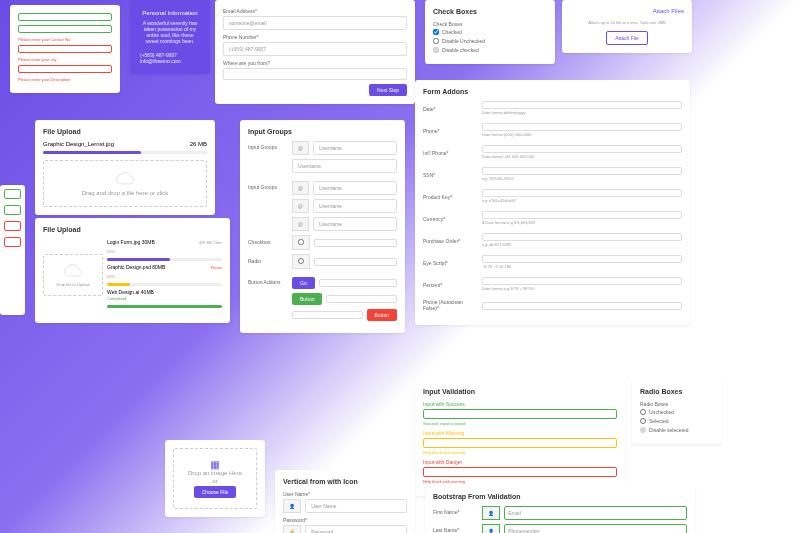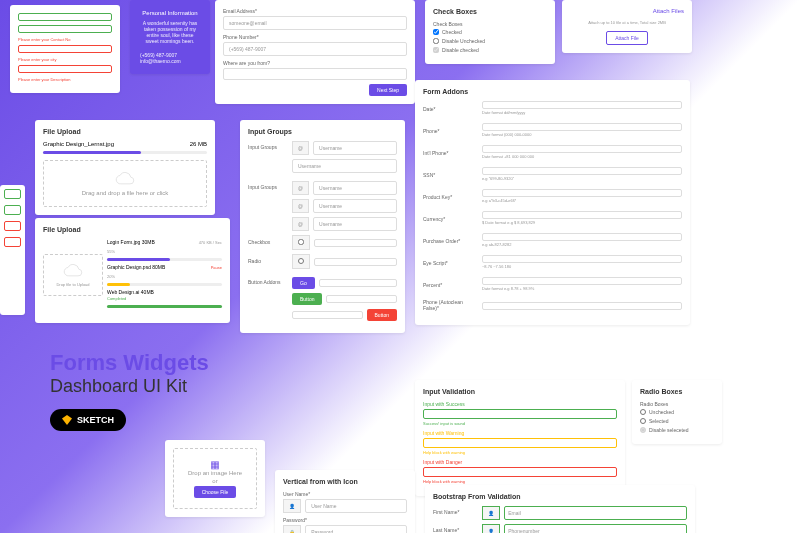--- a/index.html
+++ b/index.html
@@ -335,21 +335,14 @@
       </div>
 </div>
 
 <div class="card" style="left:0;top:185px;width:25px;height:130px;padding:4px">
 <div class="valid-input v-green" style="height:8px;margin-bottom:6px"></div>
 <div class="valid-input v-green" style="height:8px;margin-bottom:6px"></div>
 <div class="valid-input v-red" style="height:8px;margin-bottom:6px"></div>
 <div class="valid-input v-red" style="height:8px"></div>
 </div>
 
-<div class="title-block">
-<h1>Forms Widgets</h1>
-<h2>Dashboard UI Kit</h2>
-<div class="sketch-badge">
-        <span>SKETCH</span>
-      </div>
-</div>
 
 </div>
 
 </body></html>

